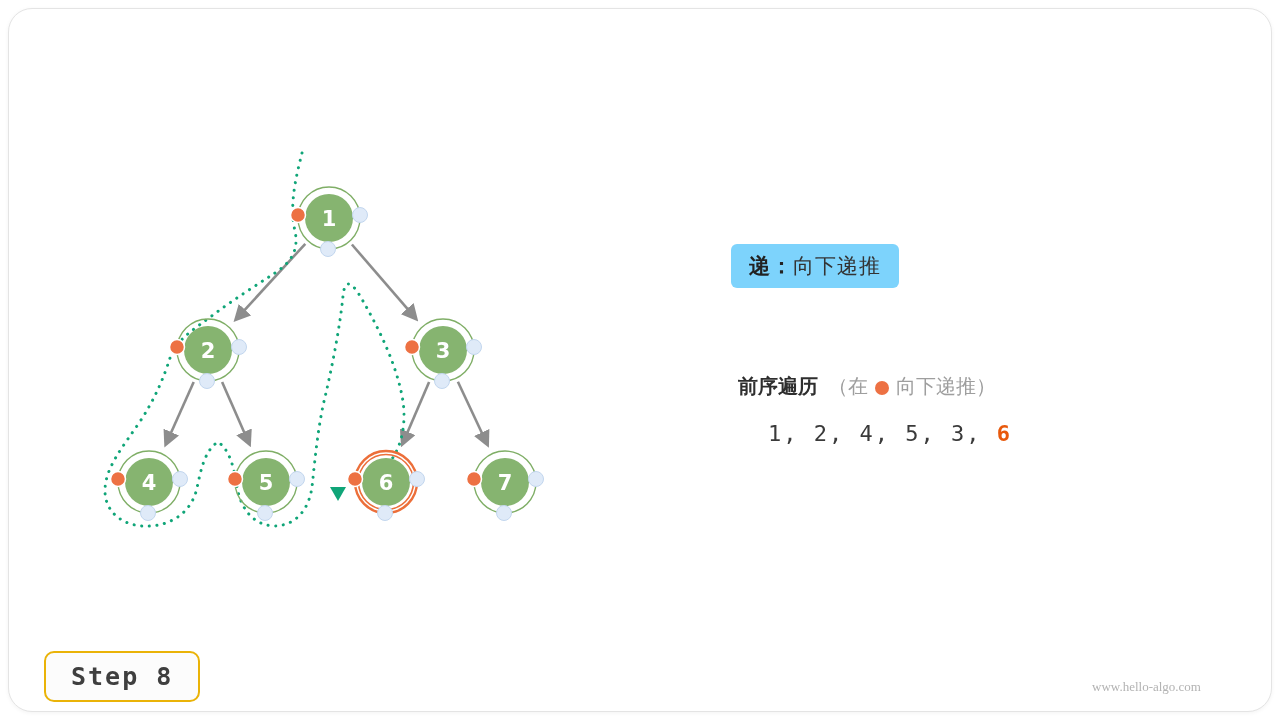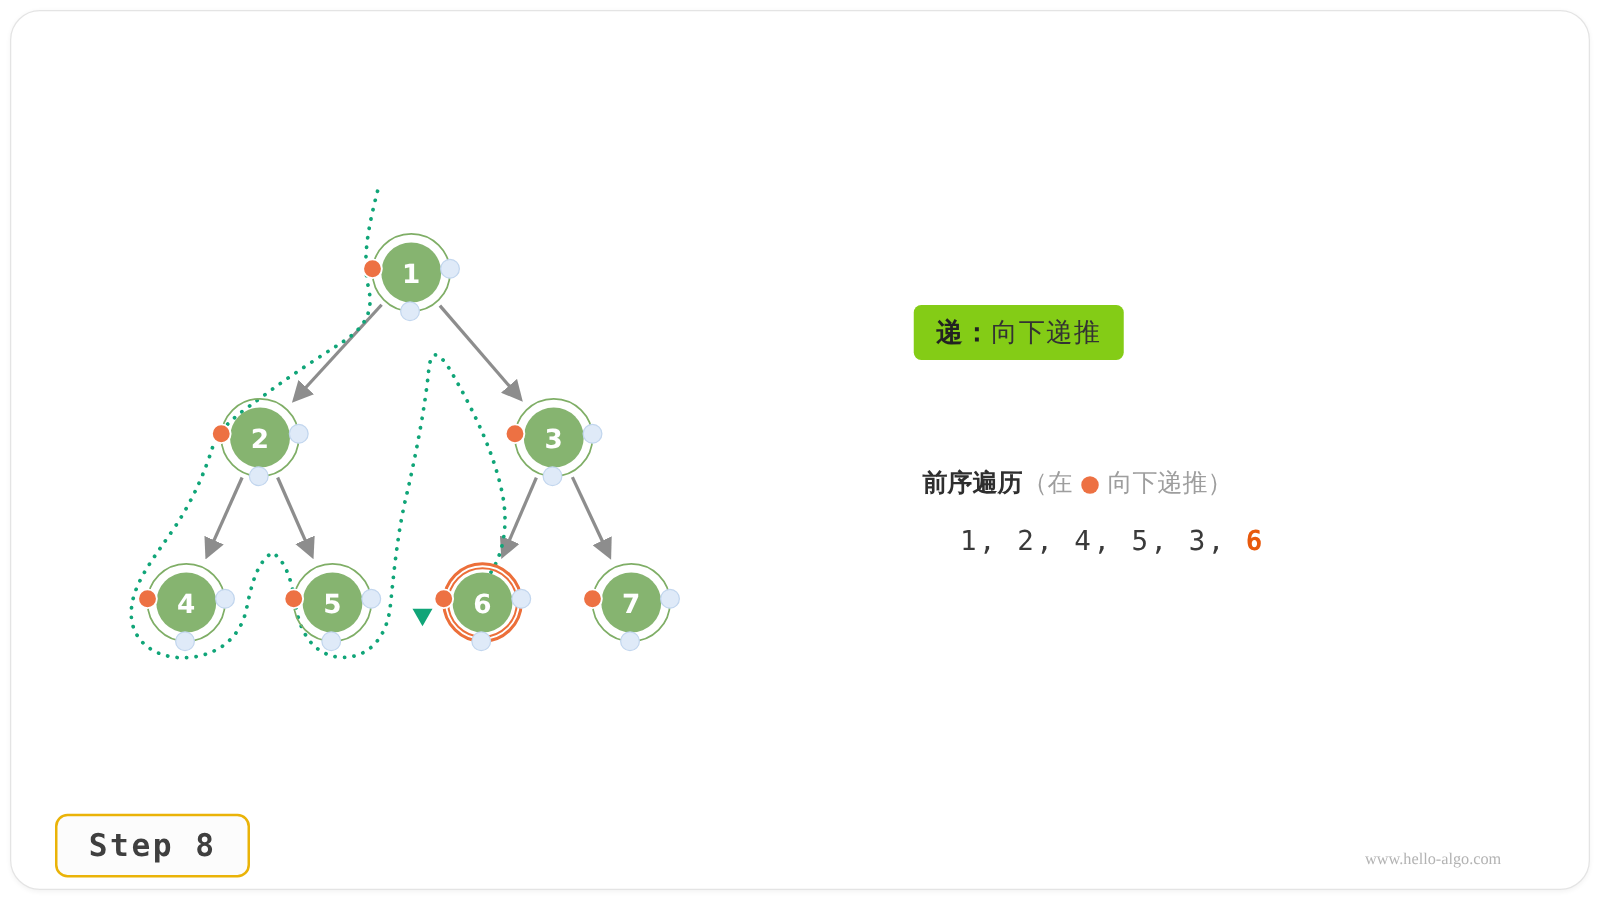--- a/index.html
+++ b/index.html
@@ -7,31 +7,31 @@
     width:1280px;height:720px;background:#ffffff;overflow:hidden;position:relative;
     font-family:"DejaVu Sans","Liberation Sans",sans-serif;
   }
   .card{
     position:absolute;left:8px;top:8px;right:8px;bottom:8px;
     background:#ffffff;border:1.5px solid #e4e4e4;border-radius:24px;
     box-shadow:0 1px 4px rgba(0,0,0,0.05);
   }
   .tree-svg{position:absolute;left:0;top:0;}
   .legend-recurse-box{
-    position:absolute;left:722px;top:235px;background:#84cc16;border-radius:6px;
+    position:absolute;left:722px;top:235px;background:#7dd3fc;border-radius:6px;
     padding:8px 18px;font-size:21px;color:#333;letter-spacing:1px;white-space:nowrap;text-align:right;
   }
   .legend-backtrack{
     position:absolute;left:729px;top:294px;font-size:21px;color:#333;letter-spacing:1px;white-space:nowrap;
   }
   .k{font-weight:bold;color:#222;}
   .traversal-line{
     position:absolute;left:729px;top:364px;font-size:20px;color:#333;white-space:nowrap;
   }
-  .traversal-title{font-weight:bold;color:#2e2e2e;margin-right:0;}
+  .traversal-title{font-weight:bold;color:#2e2e2e;margin-right:10px;}
   .note{color:#9e9e9e;}
   .note-dot{
     display:inline-block;width:14px;height:14px;border-radius:50%;
     background:#ed7143;vertical-align:-2px;margin:0 7px;
   }
   .sequence-line{
     position:absolute;left:739px;top:412px;font-size:22px;color:#3a3a3a;
     font-family:"DejaVu Sans Mono","Liberation Mono",monospace;letter-spacing:2px;white-space:nowrap;margin-left:20px;
   }
   .sequence-current{font-weight:bold;}

